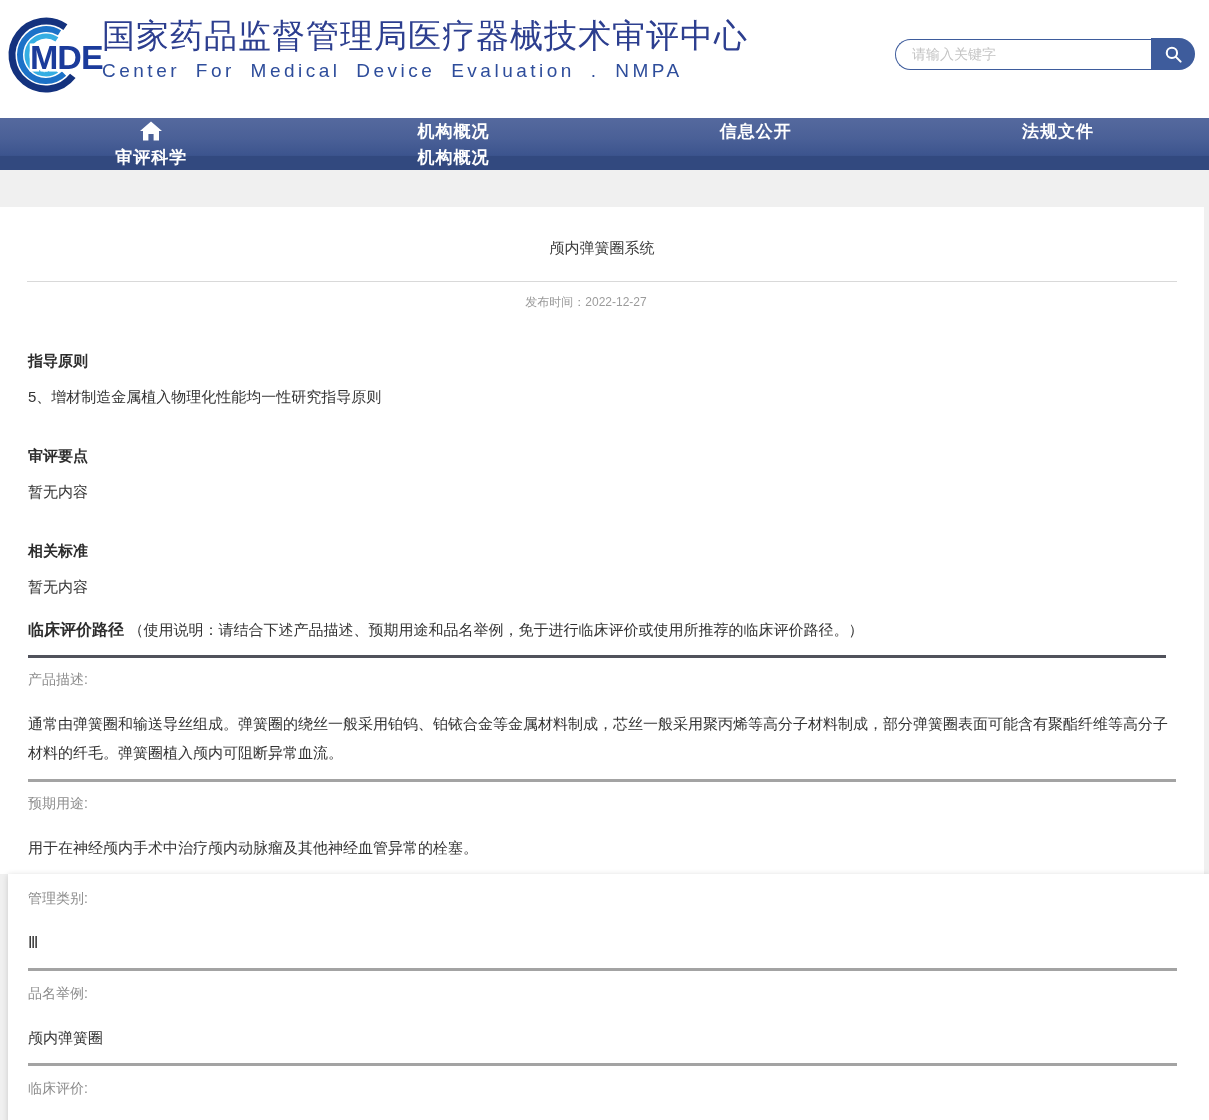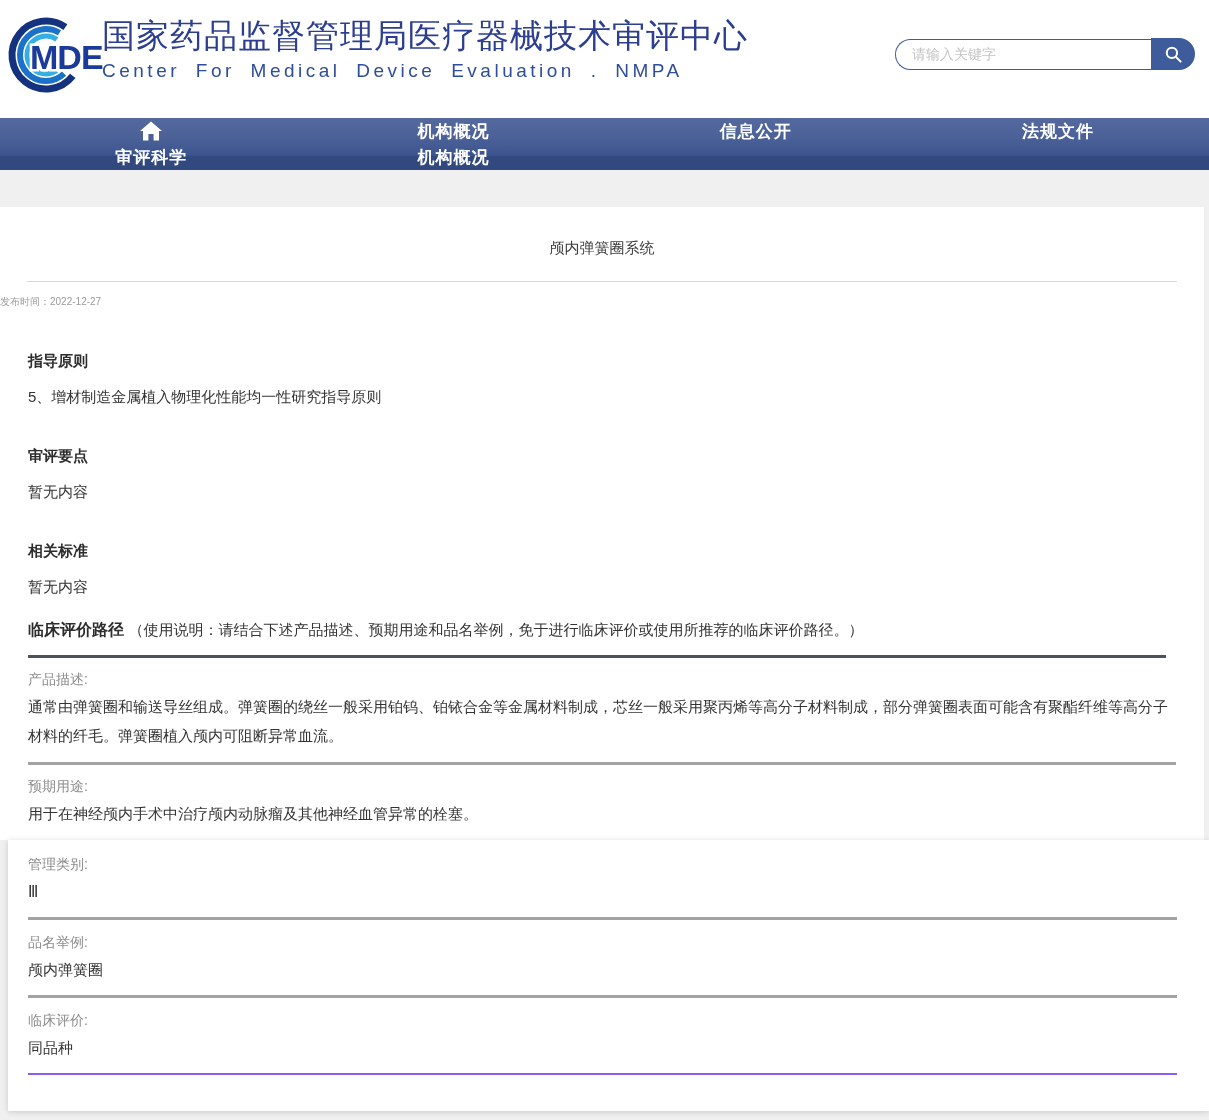--- a/index.html
+++ b/index.html
@@ -103,22 +103,22 @@
     color: #3d3d3d;
     line-height: 26px;
   }
   .title-rule {
     border: none;
     border-top: 1px solid #d9d9d9;
     margin: 0 27px;
   }
   .pub-date {
     padding: 10px 32px 0 0;
-    text-align: left;
-    font-size: 10px;
+    text-align: center;
+    font-size: 12px;
     color: #9b9b9b;
     line-height: 20px;
   }
   .content-pad { padding: 0 28px; }
   .section-heading {
     margin-top: 38px;
     font-size: 15px;
     font-weight: bold;
     color: #2d2d2d;
     line-height: 22px;
@@ -132,21 +132,21 @@
   .clinical-row { margin-top: 22px; line-height: 22px; }
   .clinical-row .ch { font-size: 16px; font-weight: bold; color: #2d2d2d; }
   .clinical-row .cn { font-size: 15px; color: #333; }
   .thick-rule {
     height: 3px;
     background: #50525b;
     margin: 14px 38px 0 28px;
   }
   .field { padding: 11px 0 12px; border-bottom: 3px solid #a3a3a3; }
   .field-label { font-size: 14px; color: #8c8c8c; line-height: 20px; }
-  .field-value { margin-top: 3px; font-size: 15px; color: #333; line-height: 29px; }
+  .field-value { margin-top: 20px; font-size: 15px; color: #333; line-height: 29px; }
   
   .lower-card {
     margin-left: 8px;
     background: #ffffff;
     box-shadow: 0 1px 6px rgba(0,0,0,0.16);
     padding: 2px 32px 36px 20px;
     position: relative;
   }
   .lower-card .field { padding: 12px 0 11px; }
   .lower-card .field.last { border-bottom: 2px solid #8b5cf6; }

